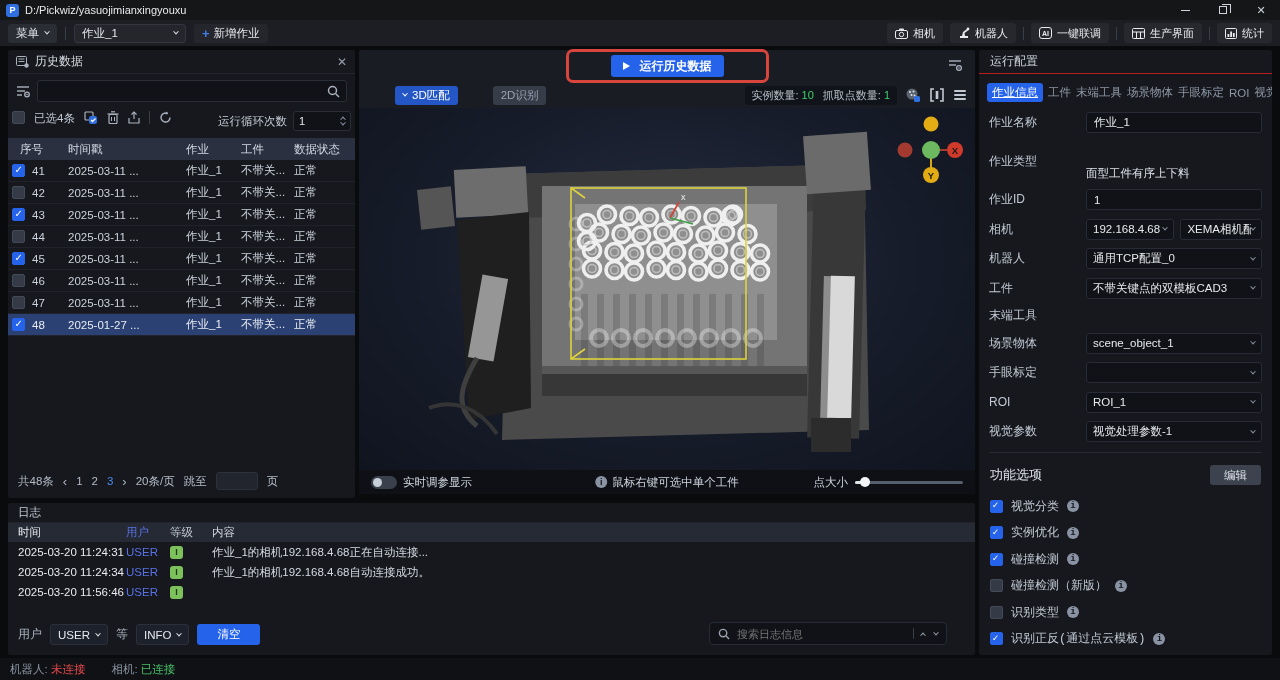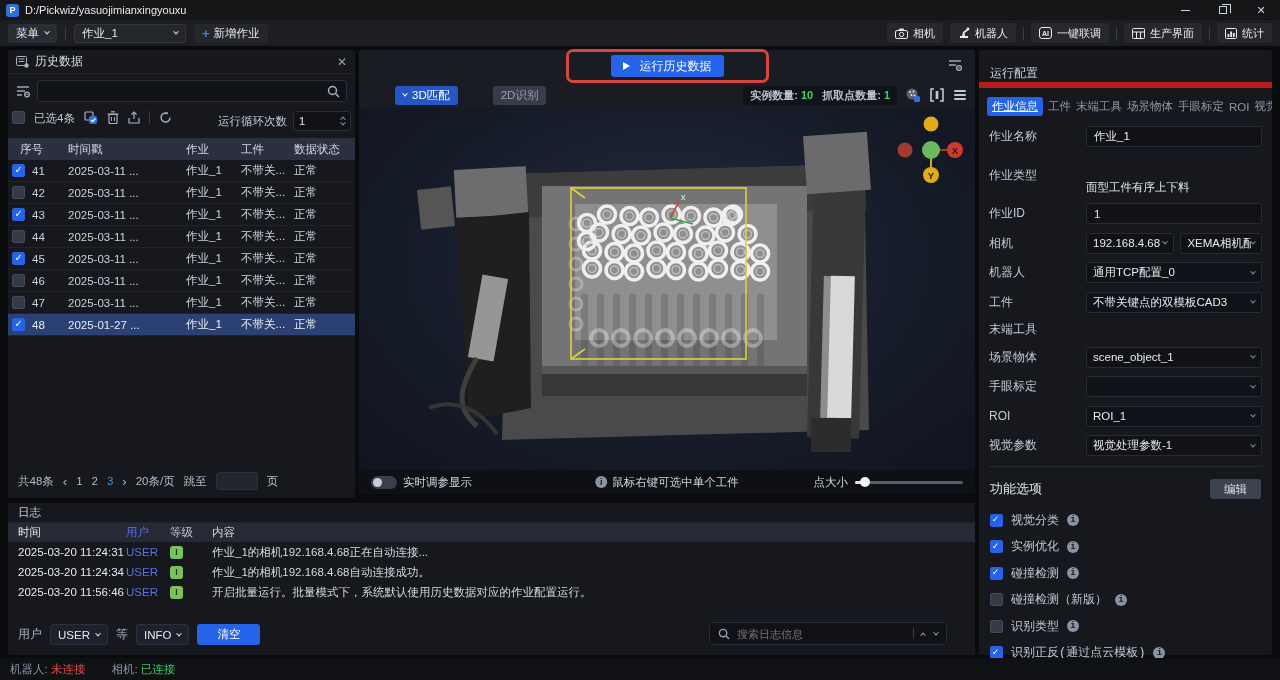--- a/index.html
+++ b/index.html
@@ -62,44 +62,44 @@
   .td-no { display:flex; align-items:center; gap:7px; height:21px; }
 
   .hp-pager { position:absolute; left:10px; right:10px; bottom:8px; display:flex; align-items:center; gap:9px; color:#b4bbc6; font-size:11.5px; }
   .pg { cursor:pointer; } .pg.active { color:#4a8df0; }
   .pg-arrow { cursor:pointer; color:#aeb6c2; font-size:13px; }
   .jump-input { width:42px; height:18px; background:#22252d; border:1px solid #2d313b; border-radius:3px; }
 
   
   .vp-runrow { height:32px; display:flex; align-items:center; justify-content:center; position:relative; }
   .run-highlight { border:3px solid #d8453c; border-radius:7px; padding:3px 42px; display:flex; }
-  .run-btn { background:#2563eb; color:#fff; border:none; border-radius:3px; height:22px; padding:0 12px; display:flex; align-items:center; gap:10px; font-size:12px; cursor:pointer; }
+  .run-btn { background:#2563eb; color:#fff; border:none; border-radius:3px; height:22px; padding:0 12px; display:flex; align-items:center; gap:10px; font-size:12px; cursor:pointer;font-weight:bold; }
   .tri { width:0; height:0; border-left:7px solid #fff; border-top:4.5px solid transparent; border-bottom:4.5px solid transparent; }
   .vp-settings { position:absolute; right:12px; top:8px; }
   .vp-tabs { height:26px; display:flex; align-items:center; padding:0 8px; gap:7px; }
   .vtab { border-radius:3px; height:19px; padding:0 8px; display:flex; align-items:center; gap:5px; cursor:pointer; font-size:11.5px;margin-left:28px; }
   .vtab.active { background:#2457c5; color:#fff; }
   .vtab.idle { background:#363c48; color:#9aa3b0; }
   .vp-stats { margin-left:auto; display:flex; align-items:center; gap:8px; }
-  .stats-pill { background:#101319; border-radius:3px; height:19px; display:flex; align-items:center; padding:0 7px; gap:3px; color:#b9c0cb; font-size:11px;font-weight:bold; }
+  .stats-pill { background:#101319; border-radius:3px; height:19px; display:flex; align-items:center; padding:0 7px; gap:3px; color:#b9c0cb; font-size:11px; }
   .g { color:#3dd36b; }
   .canvas { position:relative; height:362px; background:radial-gradient(ellipse at 50% 42%, #242d40 0%, #171c2a 55%, #10141f 100%); overflow:hidden; }
   .gizmo { position:absolute; right:6px; top:4px; }
   .vp-bottom { height:24px; display:flex; align-items:center; padding:0 12px; background:#0e1016; color:#cfd5de; font-size:11.5px; gap:6px; }
   .toggle { width:26px; height:13px; border-radius:7px; background:#3a404c; position:relative; cursor:pointer; }
   .toggle::after { content:""; position:absolute; left:2px; top:2px; width:9px; height:9px; border-radius:50%; background:#c9cfd8; }
   .hint { position:absolute; left:50%; transform:translateX(-50%); display:flex; align-items:center; gap:5px; }
   .info-i { width:12px; height:12px; border-radius:50%; background:#8a93a3; color:#14161b; font-size:9px; font-weight:bold; display:inline-flex; align-items:center; justify-content:center; flex:none; }
   .psize { margin-left:auto; display:flex; align-items:center; gap:7px; }
   .slider { width:108px; height:3px; background:#565d6b; border-radius:2px; position:relative; cursor:pointer; }
   .slider .track-l { position:absolute; left:0; top:0; height:3px; width:8px; background:#dfe3ea; border-radius:2px; }
   .knob { position:absolute; left:5px; top:-3.5px; width:10px; height:10px; border-radius:50%; background:#f2f4f7; }
 
   
-  .cfg-head { height:24px; display:flex; align-items:center; padding:0 11px; color:#cfd5de; border-bottom:6px solid #b91c1c;margin-top:14px; }
+  .cfg-head { height:24px; display:flex; align-items:center; padding:0 11px; color:#cfd5de; border-bottom:1px solid #b91c1c; }
   .cfg-tabs { display:flex; align-items:center; gap:5px; padding:9px 8px 4px; white-space:nowrap; overflow:hidden; font-size:11.5px; color:#8e97a6; }
   .ctab { cursor:pointer; flex:none; }
   .ctab.active { background:#2563eb; color:#fff; border-radius:3px; padding:2px 5px;text-decoration:underline; }
   .frm { padding:6px 10px 0; }
   .frow { display:flex; align-items:center; margin-bottom:8.5px; }
   .flabel { width:97px; flex:none; color:#c2c9d4; font-size:12px; }
   .fctrl { flex:1; display:flex; gap:6px; min-width:0; }
   .tinput { width:100%; height:21px; background:#101217; border:1px solid #262b35; border-radius:3px; color:#e6e9ee; padding:0 7px; font-size:11.5px; outline:none; }
   .selbox { height:21px; background:#101217; border:1px solid #262b35; border-radius:3px; display:flex; align-items:center; padding:0 6px; color:#e6e9ee; cursor:pointer; font-size:11.5px; flex:1; min-width:0; }
   .selbox .txt { flex:1; overflow:hidden; white-space:nowrap; }
@@ -803,21 +803,20 @@
       <span class="lc-time lr-time">2025-03-20 11:24:34</span>
       <span class="lc-user lr-user">USER</span>
       <span class="lc-level"><span class="lvl-badge lr-level">I</span></span>
       <span class="lc-cont lr-cont">作业_1的相机192.168.4.68自动连接成功。</span>
     </div>
 
     <div class="lrow">
       <span class="lc-time lr-time">2025-03-20 11:56:46</span>
       <span class="lc-user lr-user">USER</span>
       <span class="lc-level"><span class="lvl-badge lr-level">I</span></span>
-      <span class="lc-cont lr-cont">开启批量运行。批量模式下，系统默认使用历史数据对应的作业配置运行。</span>
     </div>
   </div>
 
   <div class="log-controls">
     <span style="color:#aab2bf">用户</span>
     <span class="mini-sel">
         <span>USER</span>
         <span class="chev sm"></span>
       </span>
     <span style="color:#aab2bf">等</span>

